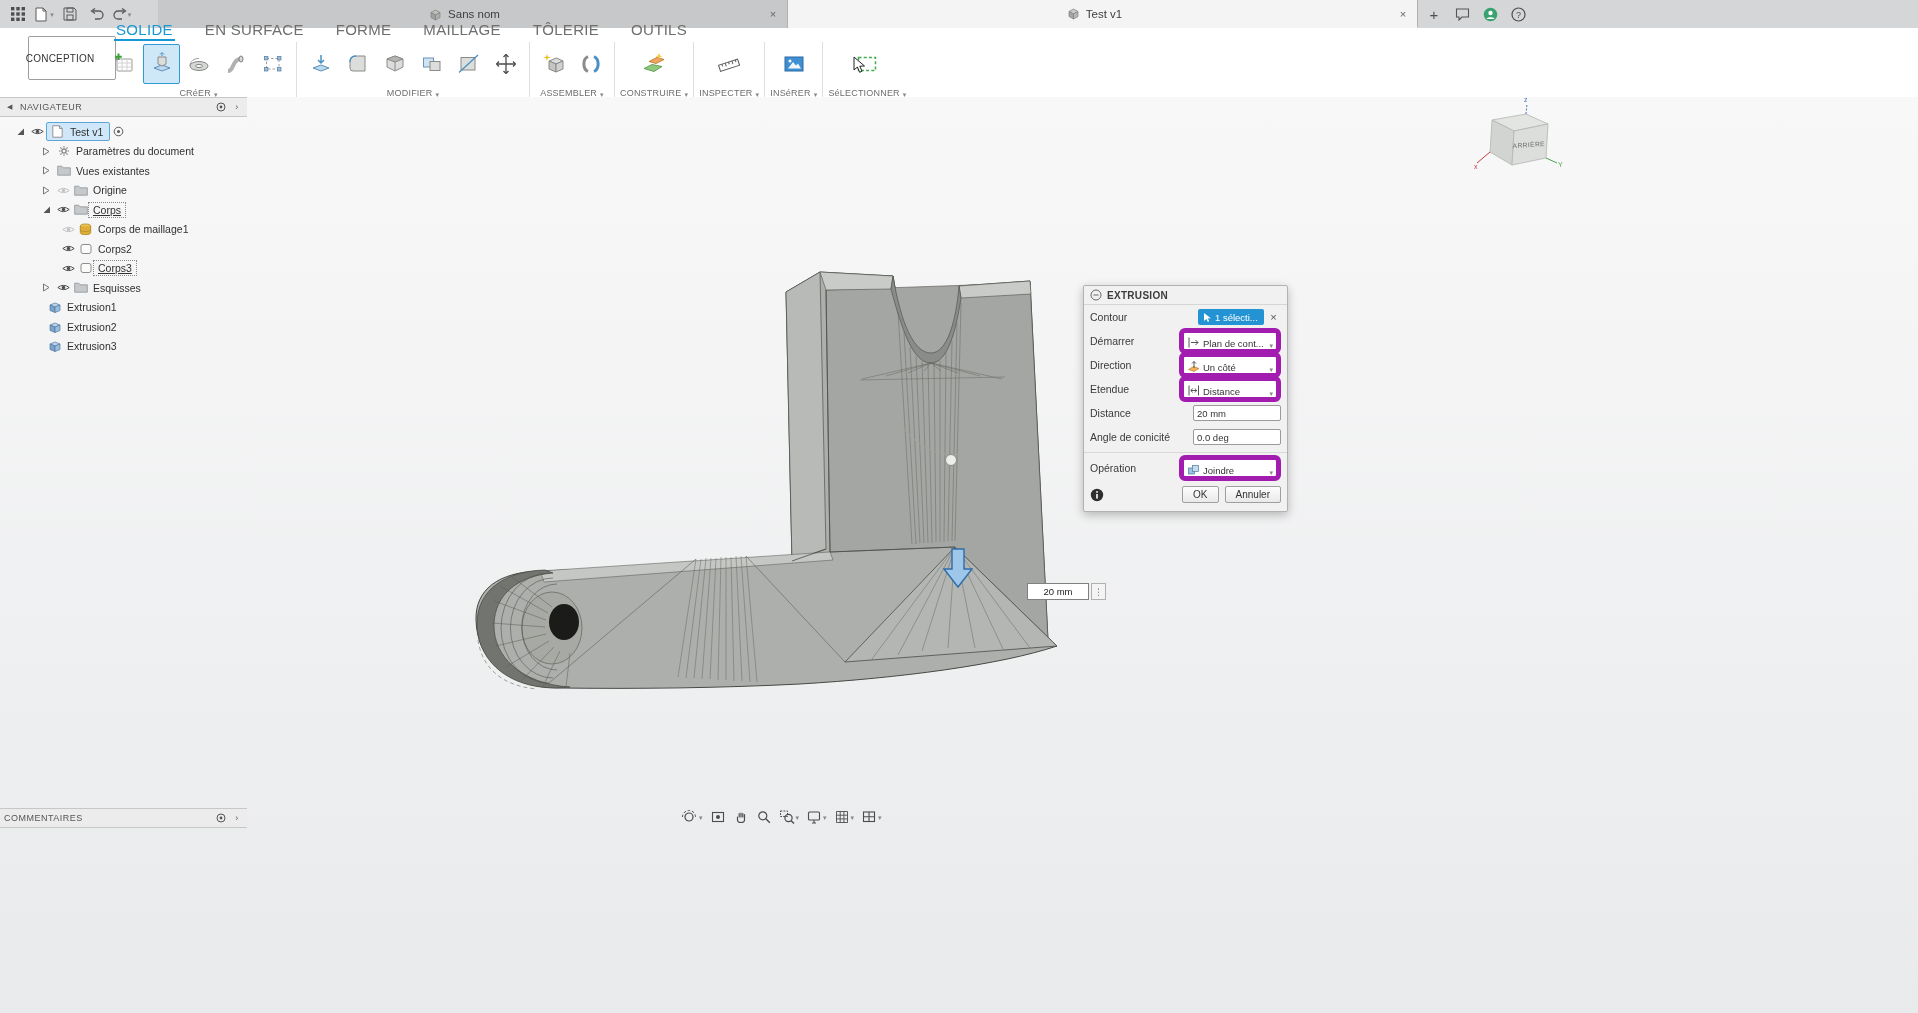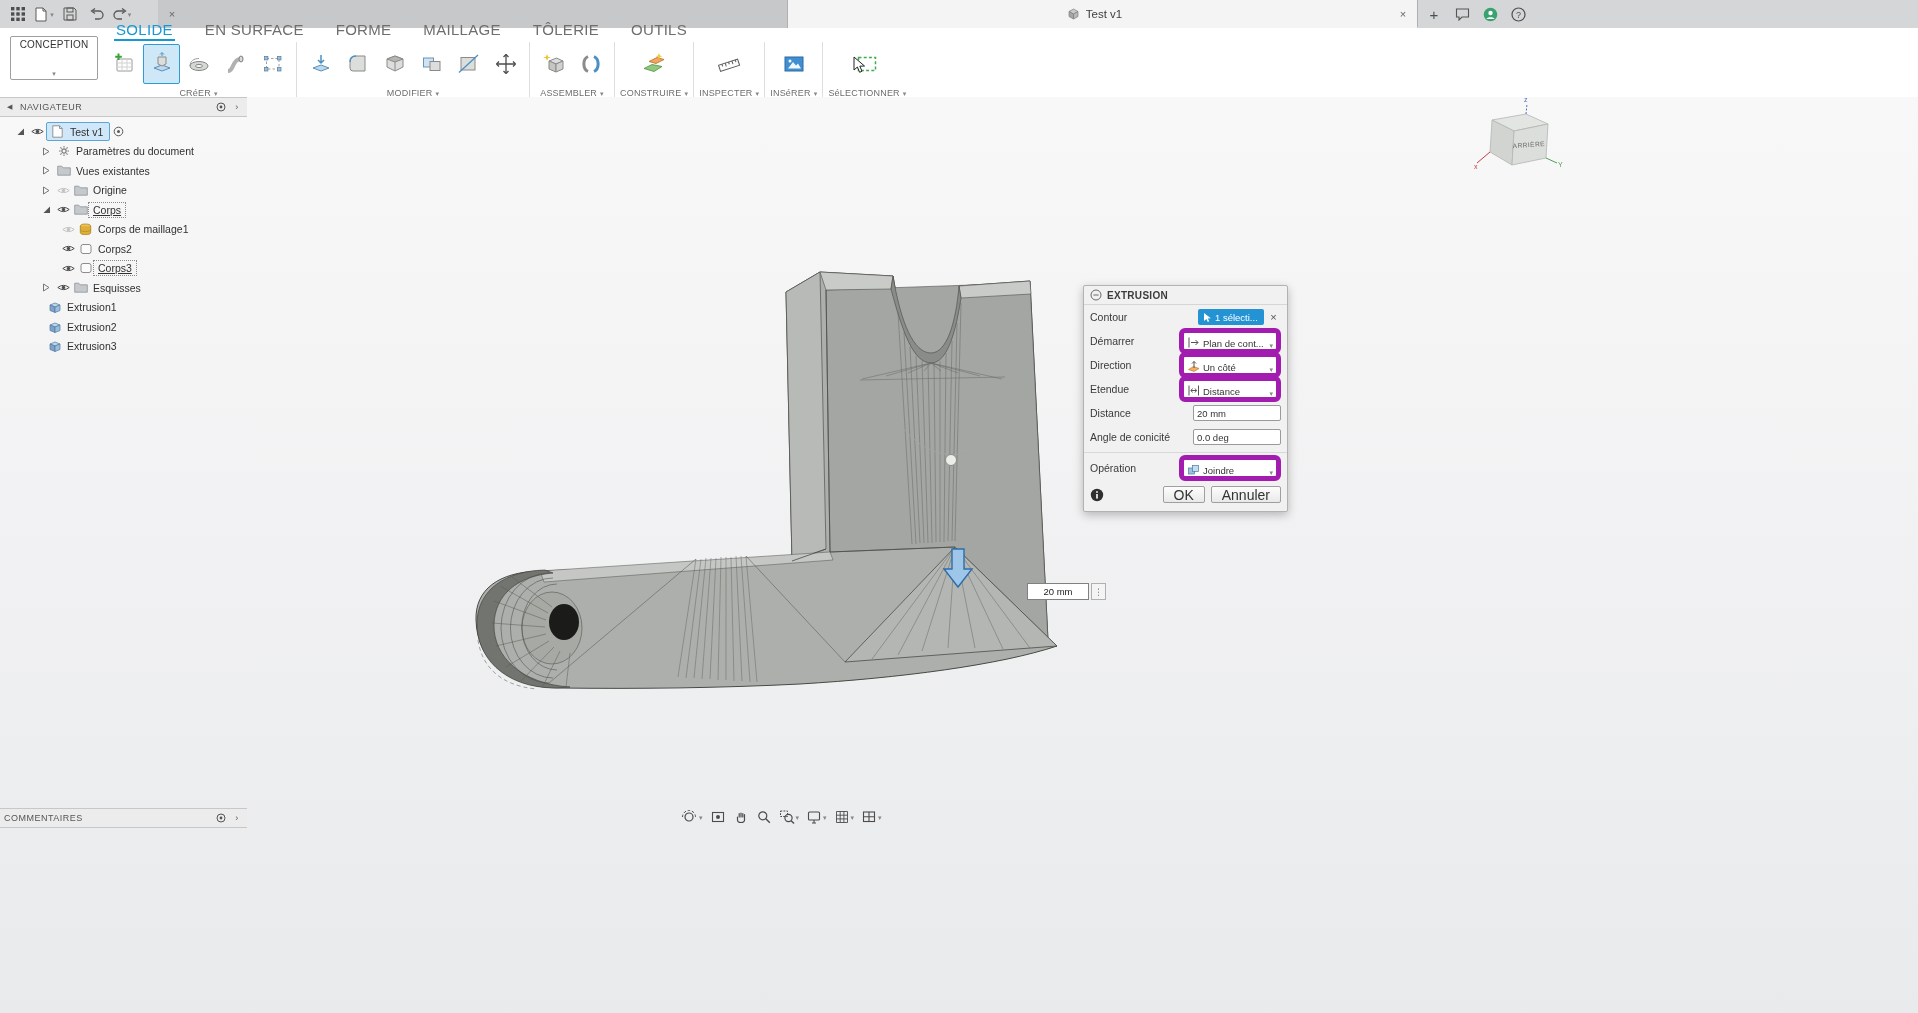--- a/index.html
+++ b/index.html
@@ -17,33 +17,33 @@
        font-size:11.5px;color:#3e3e3e;padding:0 6px;}
   .tab.active{background:#f4f4f5;border-bottom:1px solid #f4f4f5;}
   .tab-center{flex:1;display:flex;align-items:center;justify-content:center;gap:6px;}
   .tab-close{width:16px;height:16px;display:flex;align-items:center;justify-content:center;
              font-size:11px;color:#666;}
   .tb-right{width:120px;display:flex;align-items:center;gap:4px;padding:0 4px;}
   .tb-spacer{width:372px;}
   
   .ribbon{position:absolute;left:0;top:28px;width:100%;height:69px;background:#ffffff;
           border-bottom:1px solid #cfcfcf;}
-  .workspace-btn{position:absolute;left:10px;top:8px;width:86px;height:42px;background:#fff;
+  .workspace-btn{position:absolute;left:28px;top:8px;width:86px;height:42px;background:#fff;
           border:1px solid #9f9f9f;border-radius:2px;display:flex;align-items:center;justify-content:center;
-          gap:20px;font-size:10px;color:#333;letter-spacing:.2px;flex-direction:column;}
+          gap:20px;font-size:10px;color:#333;letter-spacing:.2px;}
   .ribbon-tabs{position:absolute;left:114px;top:0;height:13px;display:flex;gap:28px;align-items:flex-end;
           font-size:15px;color:#6e6e6e;letter-spacing:.3px;}
   .rtab{padding:0 2px 1px 2px;border-bottom:2px solid transparent;}
   .rtab.active{color:#1697d6;border-bottom-color:#1697d6;}
   .tool-row{position:absolute;left:106px;top:14px;display:flex;align-items:flex-start;}
   .tool-group{display:flex;flex-direction:column;align-items:center;}
   .tg-icons{display:flex;align-items:center;height:44px;}
   .tool-btn{width:35px;height:38px;display:flex;align-items:center;justify-content:center;border:1px solid transparent;border-radius:2px;}
   .tool-btn.active{background:#cfe8f8;border-color:#2e9bd6;}
-  .tg-label{font-size:9px;color:#6d6d6d;display:flex;align-items:center;gap:3px;margin-top:2px;letter-spacing:.2px;}
+  .tg-label{font-size:9px;color:#6d6d6d;display:flex;align-items:flex-end;gap:3px;margin-top:2px;letter-spacing:.2px;}
   .caret{font-size:7px;color:#888;line-height:1;}
   .vdiv{width:1px;height:58px;background:#dedede;margin:0 5px;}
   .cursor-arrow{position:absolute;left:853px;top:56px;z-index:60;}
   
   .viewport{position:absolute;left:0;top:97px;width:1918px;height:916px;
             background:linear-gradient(#f8f8f9,#e9eaeb);}
   .vp-svg{position:absolute;left:0;top:97px;z-index:1;}
   
   .panel-head{height:18px;background:#ececec;border-top:1px solid #c7c7c7;border-bottom:1px solid #c7c7c7;
       display:flex;align-items:center;font-size:9px;color:#555;letter-spacing:.5px;padding:0 4px;gap:4px;justify-content:flex-end;}
@@ -77,21 +77,21 @@
         height:16px;padding:0 5px;font-size:9.5px;width:56px;}
   .xbtn{width:15px;height:15px;display:flex;align-items:center;justify-content:center;color:#555;font-size:11px;}
   .dd{display:flex;align-items:flex-end;gap:3px;background:#fff;border:5px solid #a21caf;border-radius:6px;
       height:16px;width:86px;padding:0 3px;font-size:9.5px;color:#333;}
   .dd-txt{flex:1;overflow:hidden;white-space:nowrap;}
   .dinput{width:80px;height:14px;border:1px solid #9a9a9a;border-radius:2px;font-size:9.5px;
       font-family:"Liberation Sans",sans-serif;padding:0 3px;color:#333;background:#fff;}
   .dsep{height:1px;background:#d8d8d8;margin:3px 0;}
   .dfoot{display:flex;align-items:center;gap:6px;padding:6px 6px 8px 6px;}
   .dbtn{height:17px;border:1px solid #9f9f9f;border-radius:2px;background:linear-gradient(#fdfdfd,#e9e9e9);
-      font-size:14px;color:#333;font-family:"Liberation Sans",sans-serif;padding:0 10px;}
+      font-size:10px;color:#333;font-family:"Liberation Sans",sans-serif;padding:0 10px;}
   .dfoot-spacer{flex:1;}
   
   .float-dim{position:absolute;left:1027px;top:583px;display:flex;align-items:center;gap:2px;z-index:15;}
   .float-dim input{width:56px;height:13px;border:1px solid #808080;font-size:9.5px;text-align:center;
       font-family:"Liberation Sans",sans-serif;background:#fff;color:#222;}
   .grip{width:13px;height:15px;border:1px solid #b0b0b0;background:#f4f4f4;display:flex;align-items:center;
       justify-content:center;font-size:9px;color:#666;}
 </style>
 </head>
 <body>
@@ -136,20 +136,28 @@
     <span class="tb-btn">
       <svg width="15" height="12">
           <path d="M11 3 H5 A4 4 0 0 0 5 11 H9" fill="none" stroke="#5a5a5a" stroke-width="1.3"></path>
           <path d="M9 0.5 L12.5 3 L9 5.5" fill="none" stroke="#5a5a5a" stroke-width="1.3"></path>
         </svg>
         <span class="caret">▾</span>
     </span>
   </div>
   <div class="tabs">
     <div class="tab">
+      <span class="tab-center">
+        <svg width="13" height="13">
+            <polygon points="2,4.5 6.5,2 11,4.5 6.5,7" fill="#bfc1be" stroke="#7e807d" stroke-width=".7"></polygon>
+            <polygon points="2,4.5 6.5,7 6.5,12 2,9.5" fill="#9fa19e" stroke="#7e807d" stroke-width=".7"></polygon>
+            <polygon points="11,4.5 6.5,7 6.5,12 11,9.5" fill="#aeb0ad" stroke="#7e807d" stroke-width=".7"></polygon>
+          </svg>
+        <span>Sans nom</span>
+      </span>
       <span class="tab-close">×</span>
     </div>
     <div class="tab active">
       <span class="tab-center">
         <svg width="13" height="13">
             <polygon points="2,4.5 6.5,2 11,4.5 6.5,7" fill="#c8cac7" stroke="#7e807d" stroke-width=".7"></polygon>
             <polygon points="2,4.5 6.5,7 6.5,12 2,9.5" fill="#a5a7a4" stroke="#7e807d" stroke-width=".7"></polygon>
             <polygon points="11,4.5 6.5,7 6.5,12 11,9.5" fill="#b6b8b5" stroke="#7e807d" stroke-width=".7"></polygon>
           </svg>
         <span>Test v1</span>

